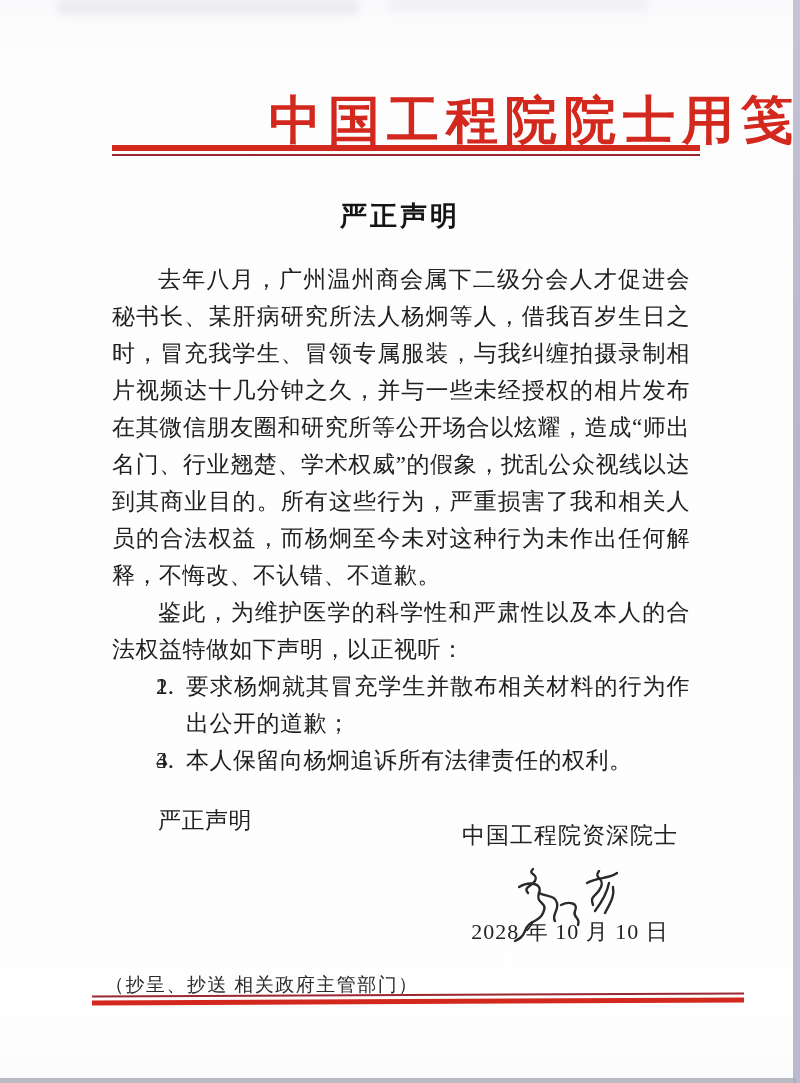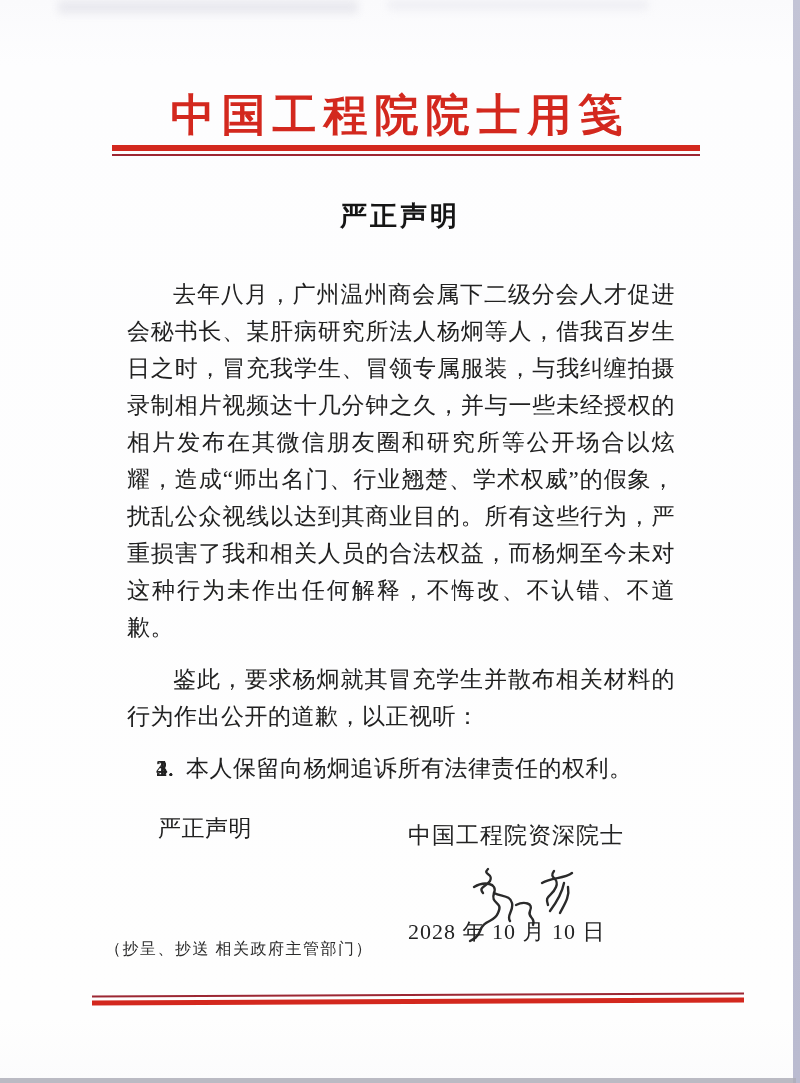--- a/index.html
+++ b/index.html
@@ -27,22 +27,22 @@
     position: absolute; top: 0; right: 0; width: 7px; height: 1083px;
     background: linear-gradient(180deg, #c3c4d6 0%, #b6b7cd 40%, #babbd0 100%);
   }
   .edge-bottom {
     position: absolute; bottom: 0; left: 0; width: 796px; height: 5px;
     background: #aeaeb9; opacity: .85;
   }
   
   .letterhead {
     position: absolute; top: 86px; left: 0; width: 800px;
-    text-align: center;
-    font-size: 44px; font-weight: bold;
+    text-align: right;
+    font-size: 52px; font-weight: bold;
     letter-spacing: 7px;
     color: #d3281e;
     font-family: "Liberation Serif", serif;
   }
   .rule-top { position: absolute; top: 145px; left: 112px; width: 588px; }
   .rule-top .thick { height: 6px; background: #d3281e; }
   .rule-top .thin  { height: 2px; background: #9c2733; margin-top: 3px; }
   
   .doc-title {
     position: absolute; top: 198px; left: 0; width: 800px;
@@ -52,37 +52,38 @@
     font-family: "Liberation Sans", sans-serif;
   }
   
   .body-text {
     position: absolute; top: 261px; left: 112px; width: 578px;
     font-size: 23px; line-height: 37px;
     color: #212121;
     text-align: justify;
     letter-spacing: 0.5px;
   }
-  .para { margin: 15px; text-indent: 2em; }
+  .para { margin: 0; text-indent: 2em; }
   .list { margin: 0; }
   .list-item { position: relative; margin-left: 44px; padding-left: 30px; }
   .list-item .num { position: absolute; left: 0; top: 0; }
   .closing { margin-top: 23px; text-indent: 2em; }
   
   .sign-block {
-    position: absolute; top: 820px; left: 408px; width: 234px;
+    position: absolute; top: 820px; left: 453px; width: 234px;
+    text-align: center;
     color: #222;
   }
   .signer-title { font-size: 23px; letter-spacing: 1px; white-space: nowrap; }
   .signature-svg { display: block; margin: 6px auto -30px auto; }
   .date-line { font-size: 22px; white-space: nowrap; letter-spacing: 1px; }
   
   .cc-note {
-    position: absolute; top: 939px; left: 105px;
-    font-size: 16px; color: #2b2b2b; letter-spacing: 1.5px;
+    position: absolute; top: 972px; left: 105px;
+    font-size: 19px; color: #2b2b2b; letter-spacing: 1.5px;
   }
   
   .rule-bottom { position: absolute; top: 994px; left: 92px; width: 652px; }
   .rule-bottom .thin  { height: 2px; background: #9c2733; transform: rotate(-0.25deg); }
   .rule-bottom .thick { height: 5px; background: #d3281e; margin-top: 3px; transform: rotate(-0.25deg); }
 </style>
 </head>
 <body>
 
 <div class="paper">
@@ -94,28 +95,29 @@
 
   <div class="rule-top">
     <div class="thick"></div>
     <div class="thin"></div>
   </div>
 
   <div class="doc-title">严正声明</div>
 
   <div class="body-text">
     <p class="para">去年八月，广州温州商会属下二级分会人才促进会秘书长、某肝病研究所法人杨炯等人，借我百岁生日之时，冒充我学生、冒领专属服装，与我纠缠拍摄录制相片视频达十几分钟之久，并与一些未经授权的相片发布在其微信朋友圈和研究所等公开场合以炫耀，造成“师出名门、行业翘楚、学术权威”的假象，扰乱公众视线以达到其商业目的。所有这些行为，严重损害了我和相关人员的合法权益，而杨炯至今未对这种行为未作出任何解释，不悔改、不认错、不道歉。</p>
-    <p class="para">鉴此，要求杨炯就其冒充学生并散布相关材料的行为作出公开的道歉，以正视听：</p>
+    <p class="para">鉴此，为维护医学的科学性和严肃性以及本人的合法权益特做如下声明，以正视听：</p>
 
     <div class="list">
       <div class="list-item">
         <span class="num">1.</span>
       </div>
       <div class="list-item">
         <span class="num">2.</span>
+        <span>要求杨炯就其冒充学生并散布相关材料的行为作出公开的道歉；</span>
       </div>
       <div class="list-item">
         <span class="num">3.</span>
       </div>
       <div class="list-item">
         <span class="num">4.</span>
         <span>本人保留向杨炯追诉所有法律责任的权利。</span>
       </div>
     </div>
 

